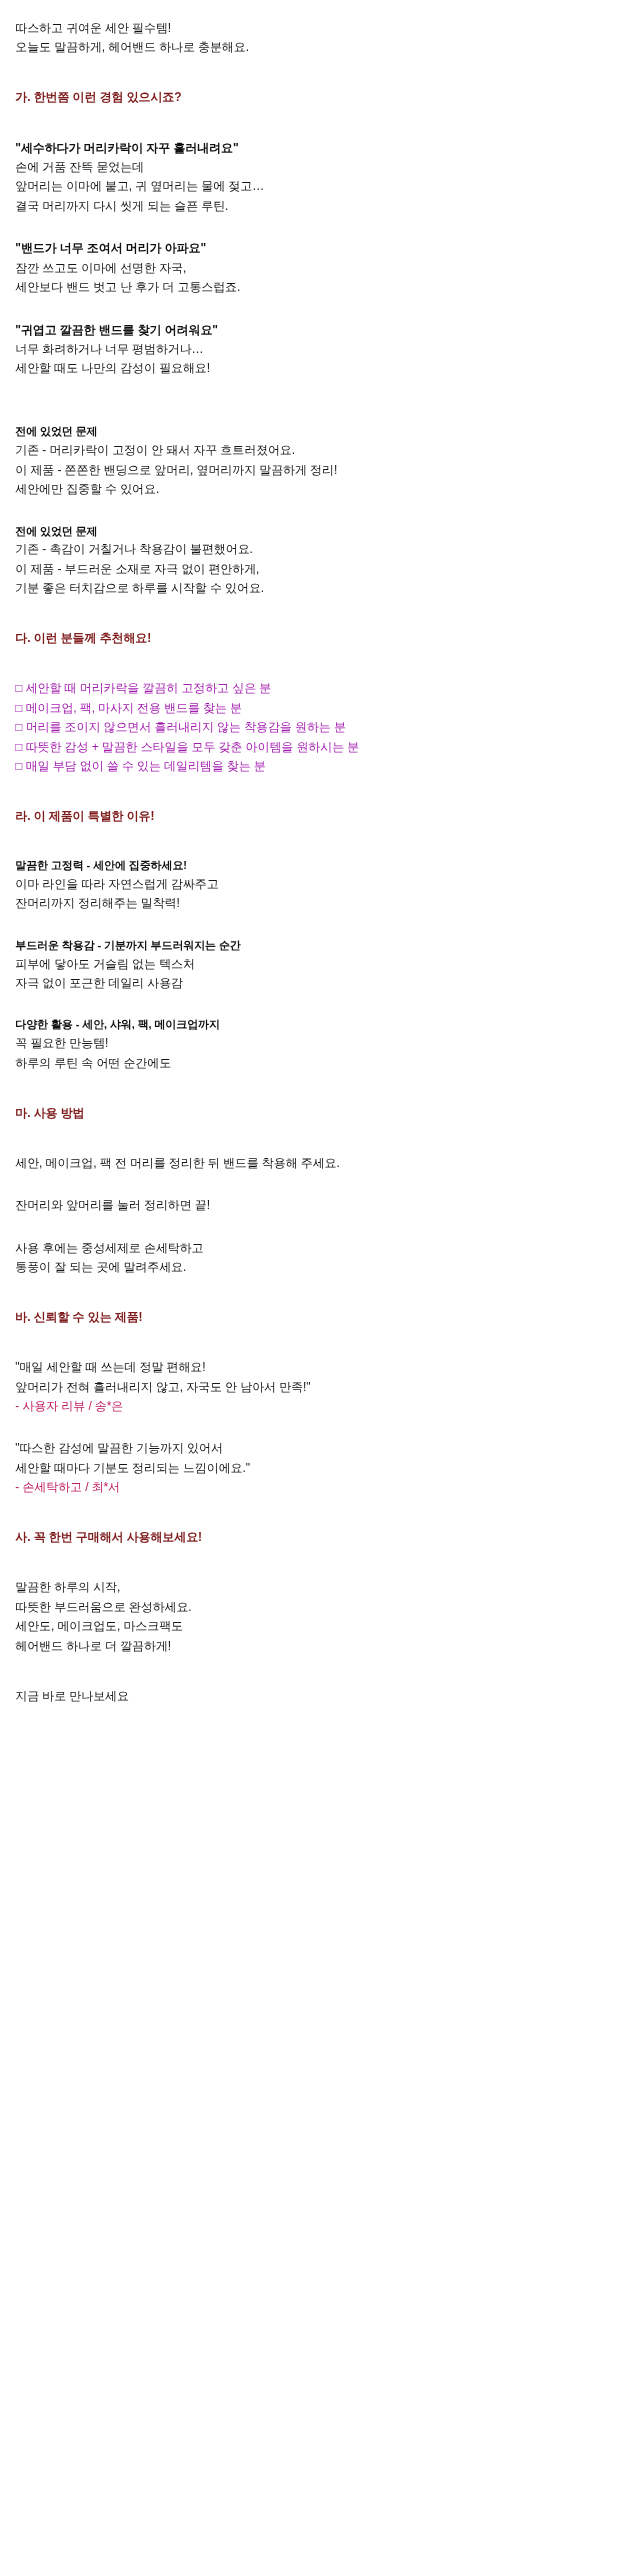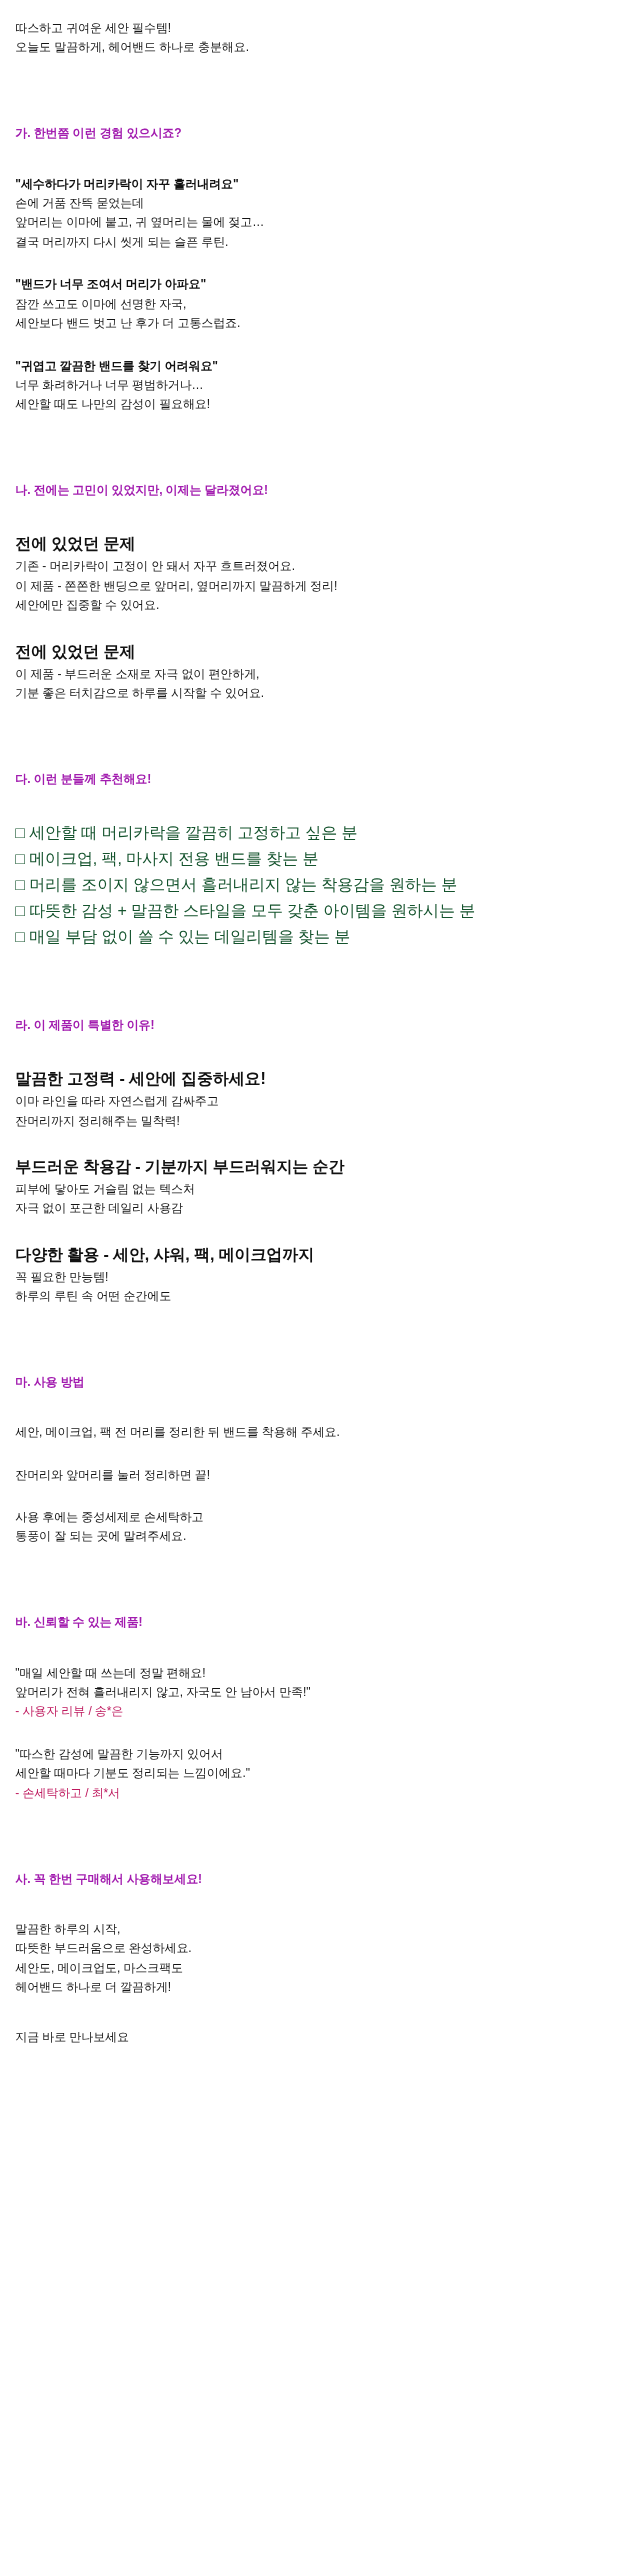--- a/index.html
+++ b/index.html
@@ -26,41 +26,40 @@
     font-size: 12px;
     line-height: 1.62;
     color: #141414;
     white-space: pre-wrap;
     letter-spacing: -0.1px;
   }
   .heading {
     font-size: 12px;
     line-height: 1.62;
     font-weight: 700;
-    color: #a21caf;
-    letter-spacing: -0.1px;
-    margin-top: 36px;
+    color: #7f1d1d;
+    letter-spacing: -0.1px;
   }
   .spacer-sm { height: 6.4px; }
   .spacer-md { height: 14px; }
   .quote {
     font-size: 12px;
     line-height: 1.62;
     font-weight: 700;
     color: #111111;
     letter-spacing: -0.1px;
   }
   .checkline {
-    font-size: 16px;
-    line-height: 1.62;
-    color: #14532d;
+    font-size: 12px;
+    line-height: 1.62;
+    color: #a21caf;
     letter-spacing: -0.1px;
   }
   .sub-title {
-    font-size: 16px;
+    font-size: 11px;
     line-height: 1.62;
     font-weight: 700;
     color: #111111;
     letter-spacing: -0.1px;
   }
   .testimonial {
     font-size: 12px;
     line-height: 1.62;
     color: #141414;
     letter-spacing: -0.1px;
@@ -114,37 +113,35 @@
   <div class="spacer-sm"></div>
 
   <div class="block">
     <div class="quote">"귀엽고 깔끔한 밴드를 찾기 어려워요"</div>
     <div class="line">너무 화려하거나 너무 평범하거나…</div>
     <div class="line">세안할 때도 나만의 감성이 필요해요!</div>
   </div>
 
   <div class="spacer-md"></div>
 
-  <div class="block">
-    <div class="heading">나. 전에는 고민이 있었지만, 이제는 달라졌어요!</div>
-  </div>
 
   <div class="spacer-md"></div>
 
   <div class="block">
     <div class="sub-title">전에 있었던 문제</div>
     <div class="line">기존 - 머리카락이 고정이 안 돼서 자꾸 흐트러졌어요.</div>
     <div class="line">이 제품 - 쫀쫀한 밴딩으로 앞머리, 옆머리까지 말끔하게 정리!</div>
     <div class="line">세안에만 집중할 수 있어요.</div>
   </div>
 
   <div class="spacer-sm"></div>
 
   <div class="block">
     <div class="sub-title">전에 있었던 문제</div>
+    <div class="line">기존 - 촉감이 거칠거나 착용감이 불편했어요.</div>
     <div class="line">이 제품 - 부드러운 소재로 자극 없이 편안하게,</div>
     <div class="line">기분 좋은 터치감으로 하루를 시작할 수 있어요.</div>
   </div>
 
   <div class="spacer-md"></div>
 
   <div class="block">
     <div class="heading">다. 이런 분들께 추천해요!</div>
   </div>
 

